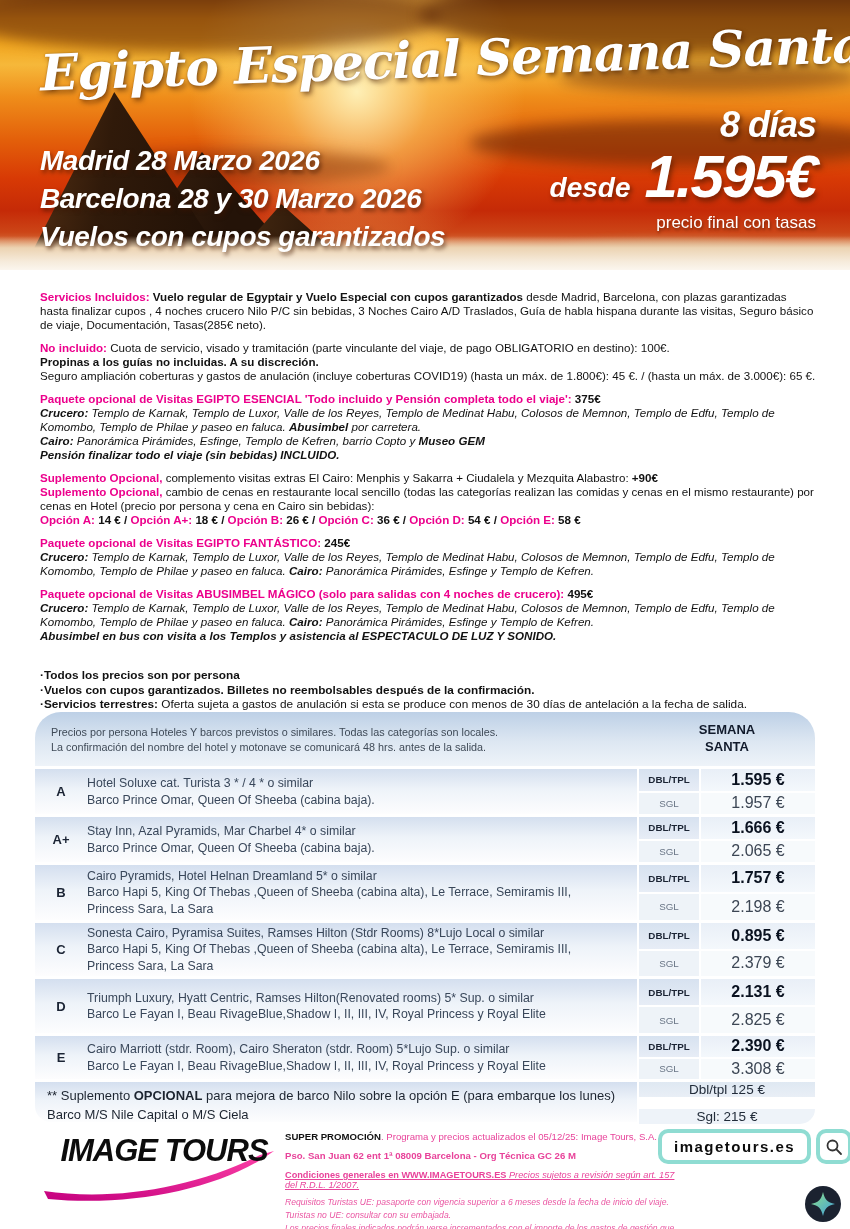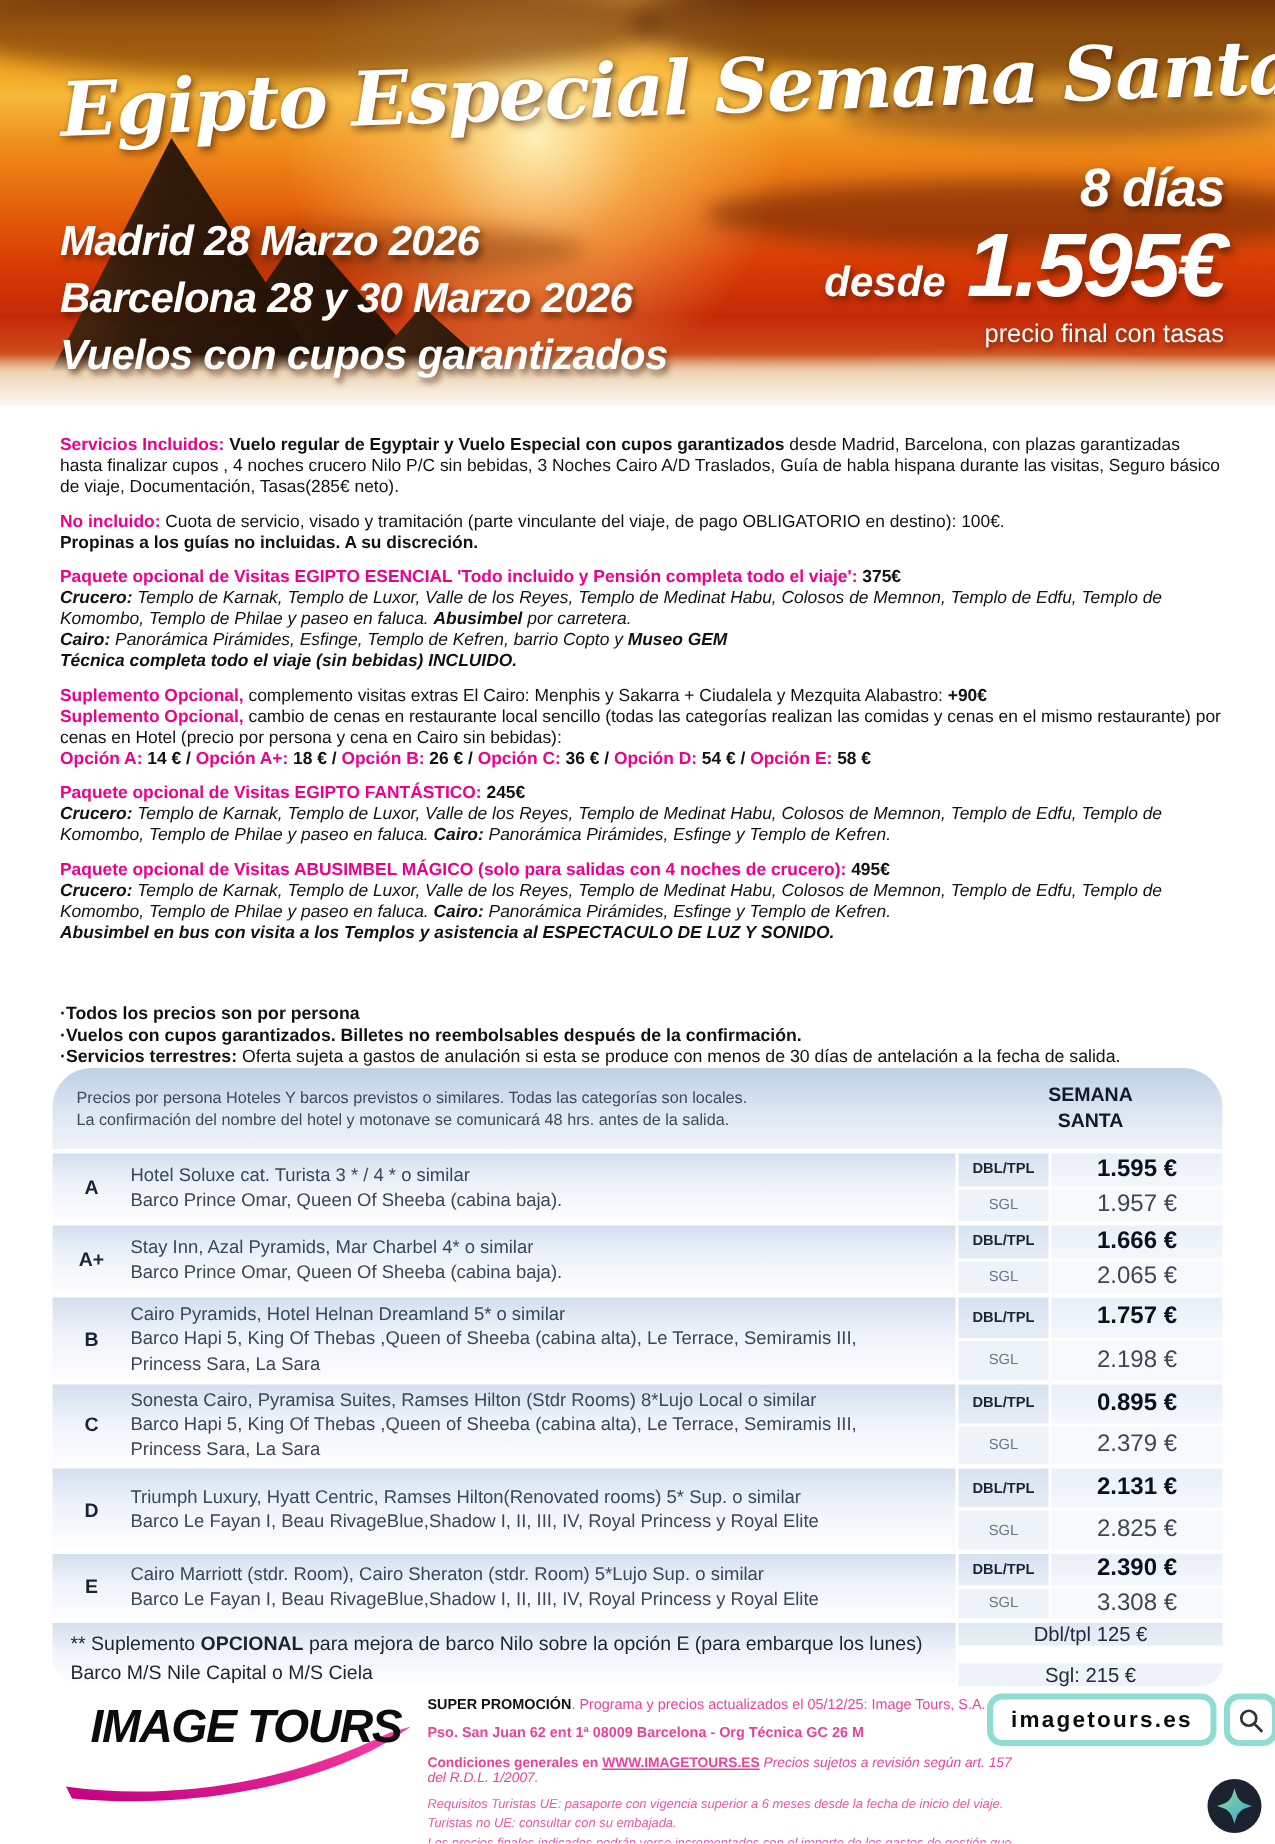--- a/index.html
+++ b/index.html
@@ -87,21 +87,21 @@
   
   .footer{position:absolute;left:0;top:1125px;width:850px;height:104px;}
   .f-logo{position:absolute;left:48px;top:8px;width:232px;height:70px;text-align:center;}
   .f-logo-text{position:relative;z-index:2;font-style:italic;font-weight:bold;font-size:31px;
     letter-spacing:-1px;color:#0c0c0c;white-space:nowrap;}
   .f-swoosh{position:absolute;left:-6px;top:18px;z-index:1;}
   .f-text{position:absolute;left:285px;top:6px;width:400px;}
   .f-l1{font-size:9.6px;color:#e8439a;}
   .f-l1 .blk-b{color:#111;font-weight:bold;margin-top:16px;}
   .f-l2{font-size:9.6px;font-weight:bold;color:#e8439a;margin-top:8px;}
-  .f-l3{font-size:9.2px;color:#e8439a;margin-top:9px;}
+  .f-l3{font-size:9.2px;color:#e8439a;margin-top:9px;text-decoration:underline;}
   .f-l3 .cb{font-weight:bold;}
   .f-l3 .cl{font-weight:bold;text-decoration:underline;cursor:pointer;}
   .f-l3 .ci{font-style:italic;}
   .f-legal{font-size:8.6px;font-style:italic;color:#ea57a3;margin-top:6px;line-height:1.5;}
   .f-badge{position:absolute;left:658px;top:4px;display:flex;gap:5px;align-items:stretch;}
   .badge-text{background:#fff;border:4px solid #8fdcd2;border-radius:10px;padding:5px 12px;
     font-weight:bold;font-size:15px;letter-spacing:1.5px;color:#0c0c0c;display:flex;align-items:center;}
   .badge-search{width:28px;background:#fff;border:4px solid #8fdcd2;border-radius:10px;
     display:flex;align-items:center;justify-content:center;}
   .corner-icon{position:absolute;right:8px;top:60px;width:38px;height:38px;}
@@ -145,27 +145,28 @@
 
   <div class="content">
 
     <div class="blk">
       <p><span class="mg">Servicios Incluidos: </span><span class="b">Vuelo regular de Egyptair y Vuelo Especial con cupos garantizados </span><span> desde  Madrid, Barcelona, con plazas garantizadas hasta finalizar cupos ,  4 noches crucero Nilo P/C sin bebidas, 3 Noches Cairo A/D Traslados, Guía de habla hispana durante las visitas, Seguro básico de viaje, Documentación, Tasas(285€  neto).</span></p>
     </div>
 
     <div class="blk">
       <p><span class="mg">No incluido: </span><span>Cuota de servicio, visado y tramitación (parte vinculante del viaje, de pago OBLIGATORIO en destino):  100€.</span></p>
       <p class="b">Propinas a los guías no incluidas. A su discreción.</p>
+      <p>Seguro ampliación coberturas y gastos de anulación (incluye coberturas COVID19)  (hasta un máx. de 1.800€): 45 €. / (hasta un máx. de 3.000€): 65 €.</p>
     </div>
 
     <div class="blk">
       <p><span class="mg">Paquete opcional de Visitas EGIPTO ESENCIAL 'Todo incluido y Pensión completa todo el viaje': </span><span class="b">375€</span></p>
       <p><span class="bi">Crucero: </span><span class="i">Templo de Karnak, Templo de Luxor,  Valle de los Reyes, Templo de Medinat Habu, Colosos de Memnon, Templo de Edfu, Templo de Komombo, Templo de Philae y paseo en faluca. </span><span class="bi">Abusimbel</span><span class="i"> por carretera.</span></p>
       <p><span class="bi">Cairo: </span><span class="i">Panorámica Pirámides, Esfinge, Templo de Kefren, barrio Copto y </span><span class="bi">Museo GEM</span></p>
-      <p class="bi">Técnica completa todo el viaje (sin bebidas) INCLUIDO.</p>
+      <p class="bi">Pensión finalizar todo el viaje (sin bebidas) INCLUIDO.</p>
     </div>
 
     <div class="blk">
       <p><span class="mg">Suplemento Opcional,</span><span> complemento visitas extras El Cairo: Menphis y Sakarra + Ciudalela y Mezquita Alabastro: </span><span class="b">+90€</span></p>
       <p><span class="mg">Suplemento Opcional,</span><span> cambio de cenas en restaurante local sencillo (todas las categorías realizan las comidas y cenas en el mismo restaurante) por cenas en Hotel (precio por persona  y cena en Cairo sin bebidas):</span></p>
       <p><span class="mg">Opción A:</span><span class="b"> 14 € / </span><span class="mg">Opción A+:</span><span class="b">  18 € / </span><span class="mg">Opción B:</span><span class="b"> 26 € / </span><span class="mg">Opción C:</span><span class="b"> 36 € / </span><span class="mg">Opción D:</span><span class="b"> 54 € / </span><span class="mg">Opción E:</span><span class="b"> 58 €</span></p>
     </div>
 
     <div class="blk">
       <p><span class="mg">Paquete opcional de Visitas EGIPTO FANTÁSTICO: </span><span class="b">245€</span></p>

